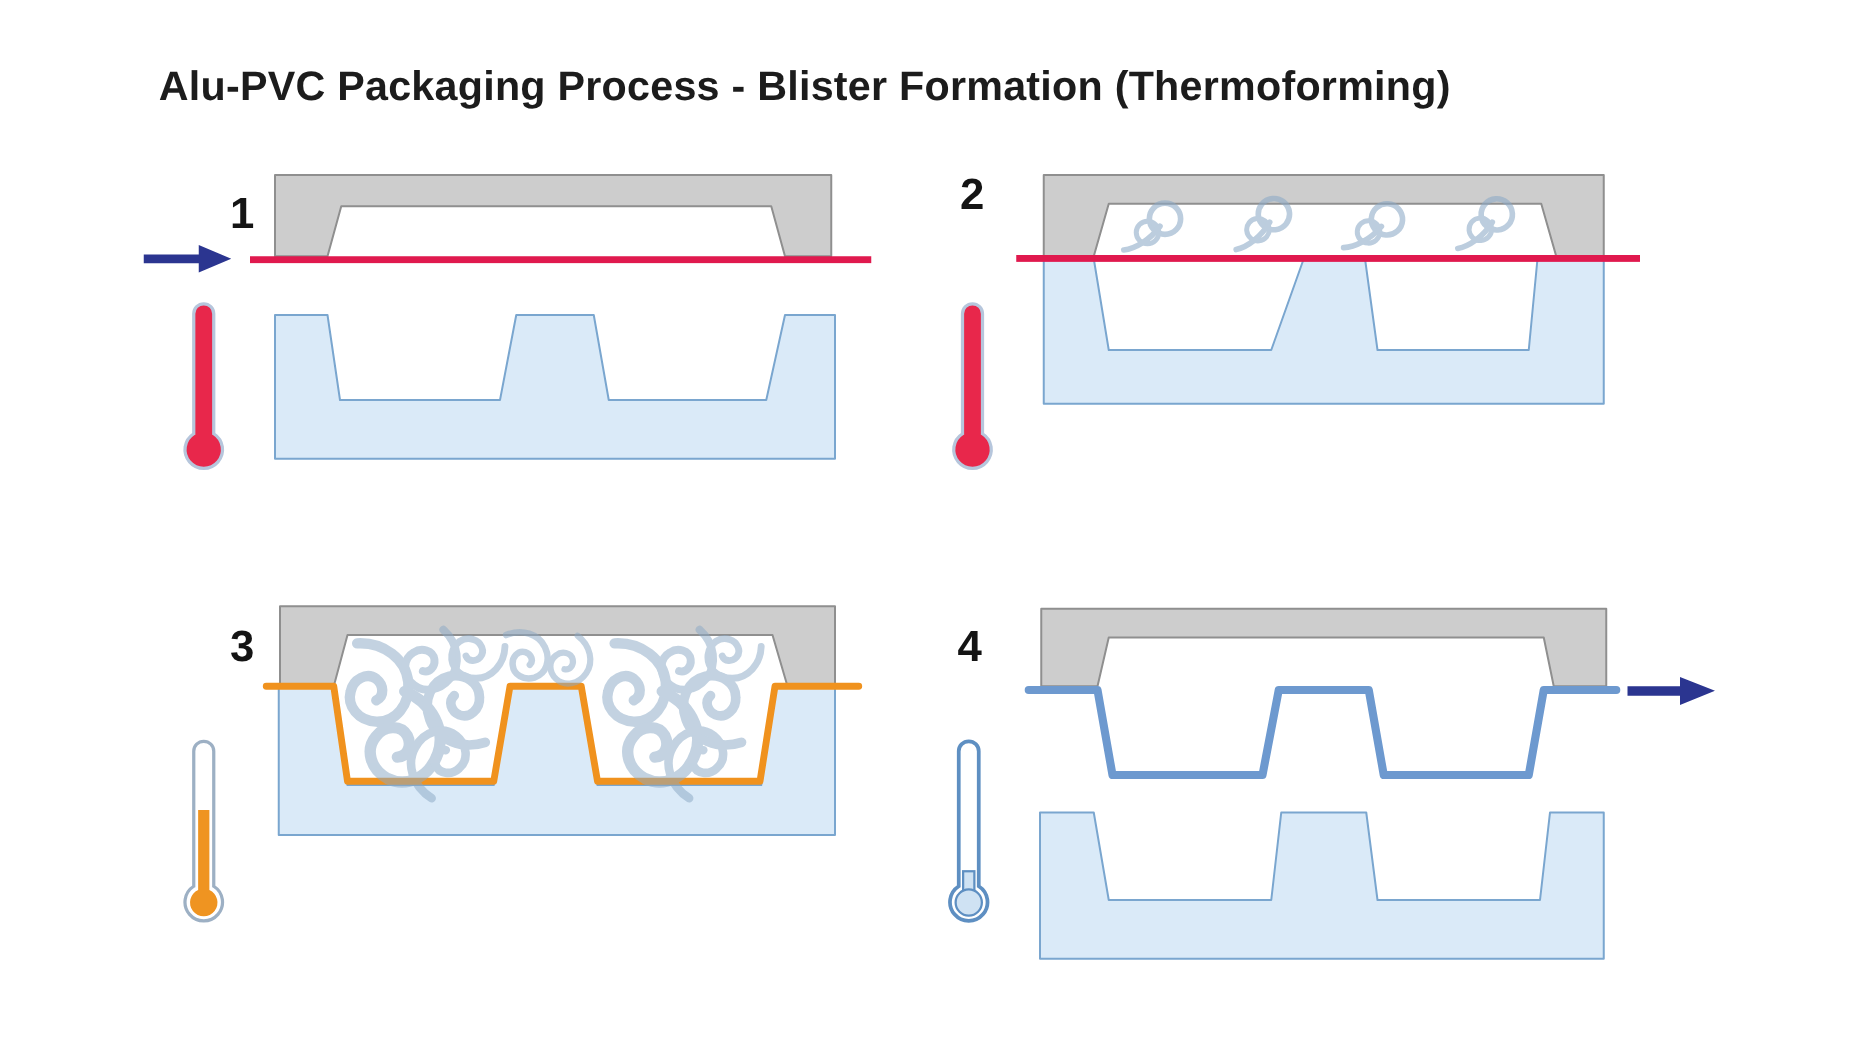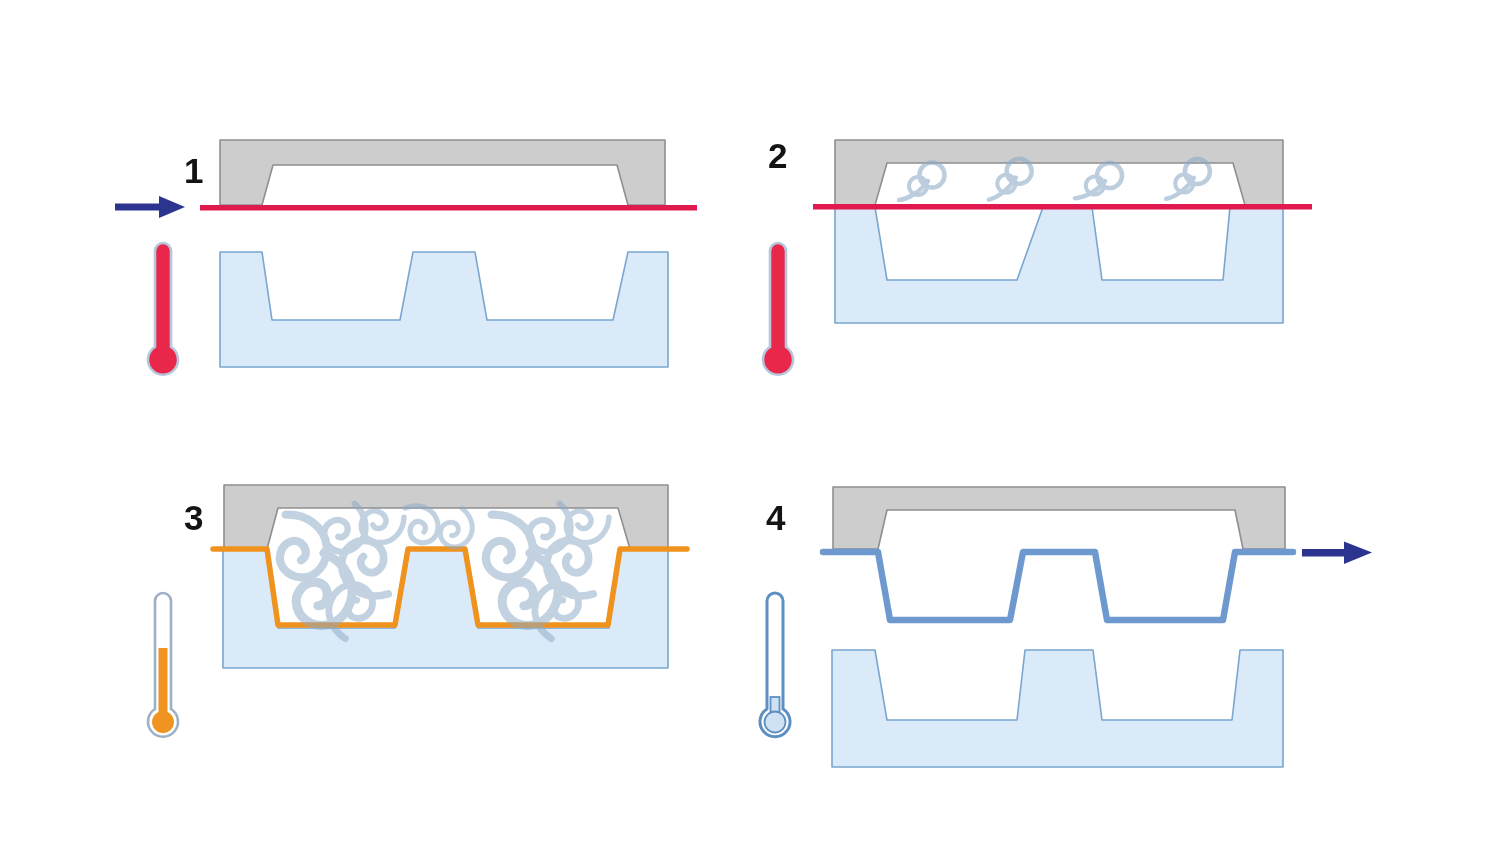--- a/index.html
+++ b/index.html
@@ -31,20 +31,21 @@
         <circle cx="7" cy="-8" r="12.5" fill="none" stroke-width="4.5"></circle>
         <circle cx="-7" cy="3" r="9" fill="none" stroke-width="4"></circle>
         <path d="M-26,17 C-17,16 -5,9 3,-2" fill="none" stroke-width="4.5" stroke-linecap="round"></path>
       </g>
       <g id="swirl">
         <path d="M-4,-22 C10,-19 19,-7 17,5 C15,17 5,24 -5,21 C-14,18 -18,9 -14,2 C-11,-4 -3,-6 1,-1 C4,3 3,9 -2,10" fill="none" stroke-width="5.5" stroke-linecap="round"></path>
       </g>
     </defs>
   </svg>
 
+  <div class="title">Alu-PVC Packaging Process - Blister Formation (Thermoforming)</div>
 
   <div class="step-num" style="left:184px;top:153px">1</div>
   <div class="step-num" style="left:768px;top:138px">2</div>
   <div class="step-num" style="left:184px;top:500px">3</div>
   <div class="step-num" style="left:766px;top:500px">4</div>
 
   <svg class="panel" style="left:110px;top:125px" width="600" height="265" viewBox="0 0 600 265">
     <polygon points="5,78.5 49,78.5 49,71 75,82 49,93 49,85.5 5,85.5" fill="#2b3590"></polygon>
     <path class="mold-upper" d="M110,15 H555 V80 H518 L507,40 H163 L152,80 H110 Z" fill="#cdcdcd"></path>
     <rect x="90" y="80" width="497" height="5.5" fill="#e0194e"></rect>

